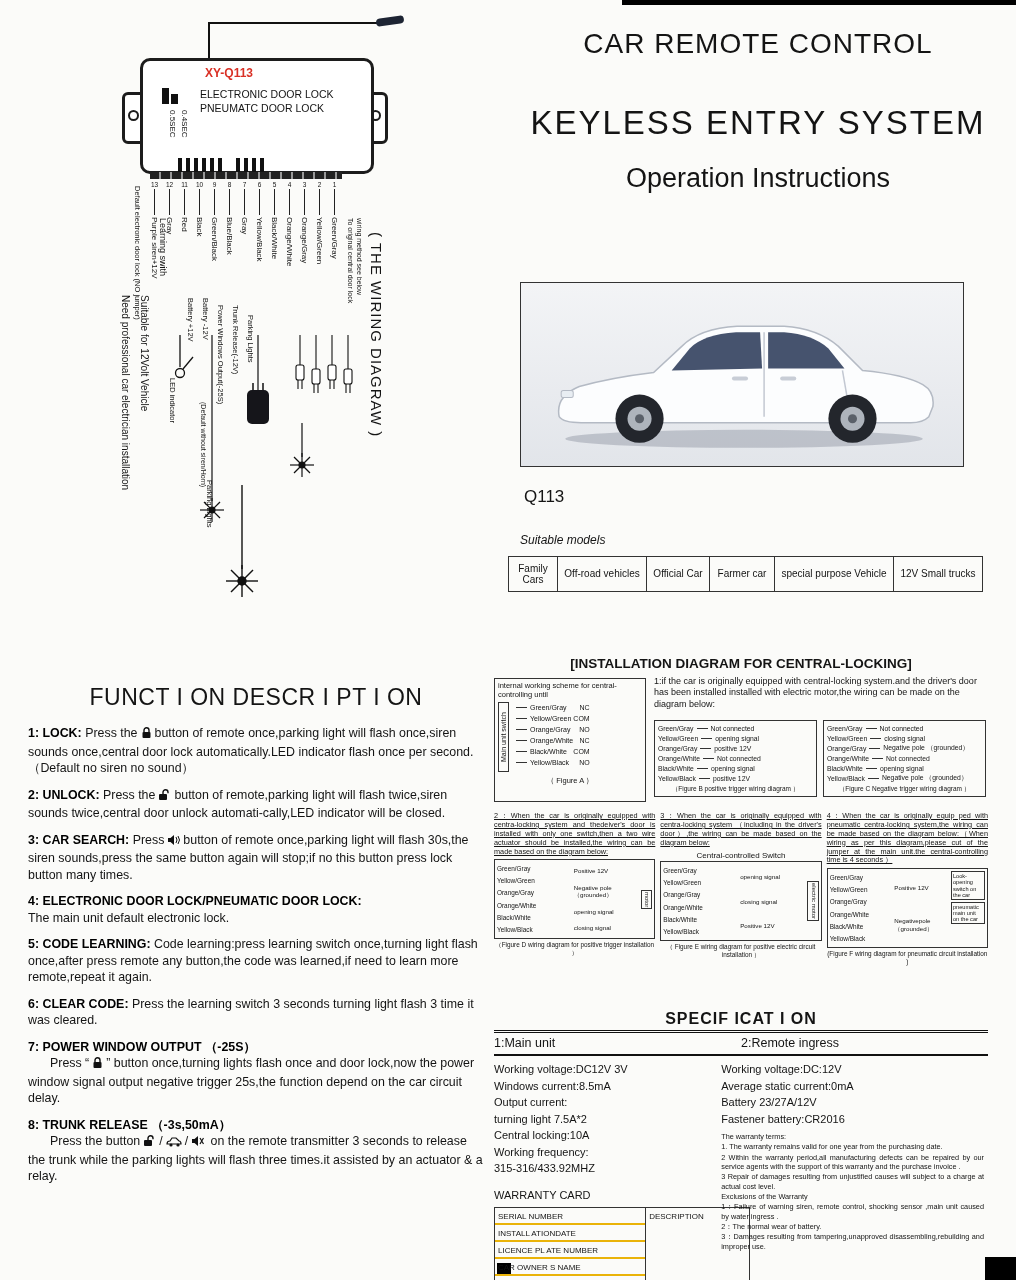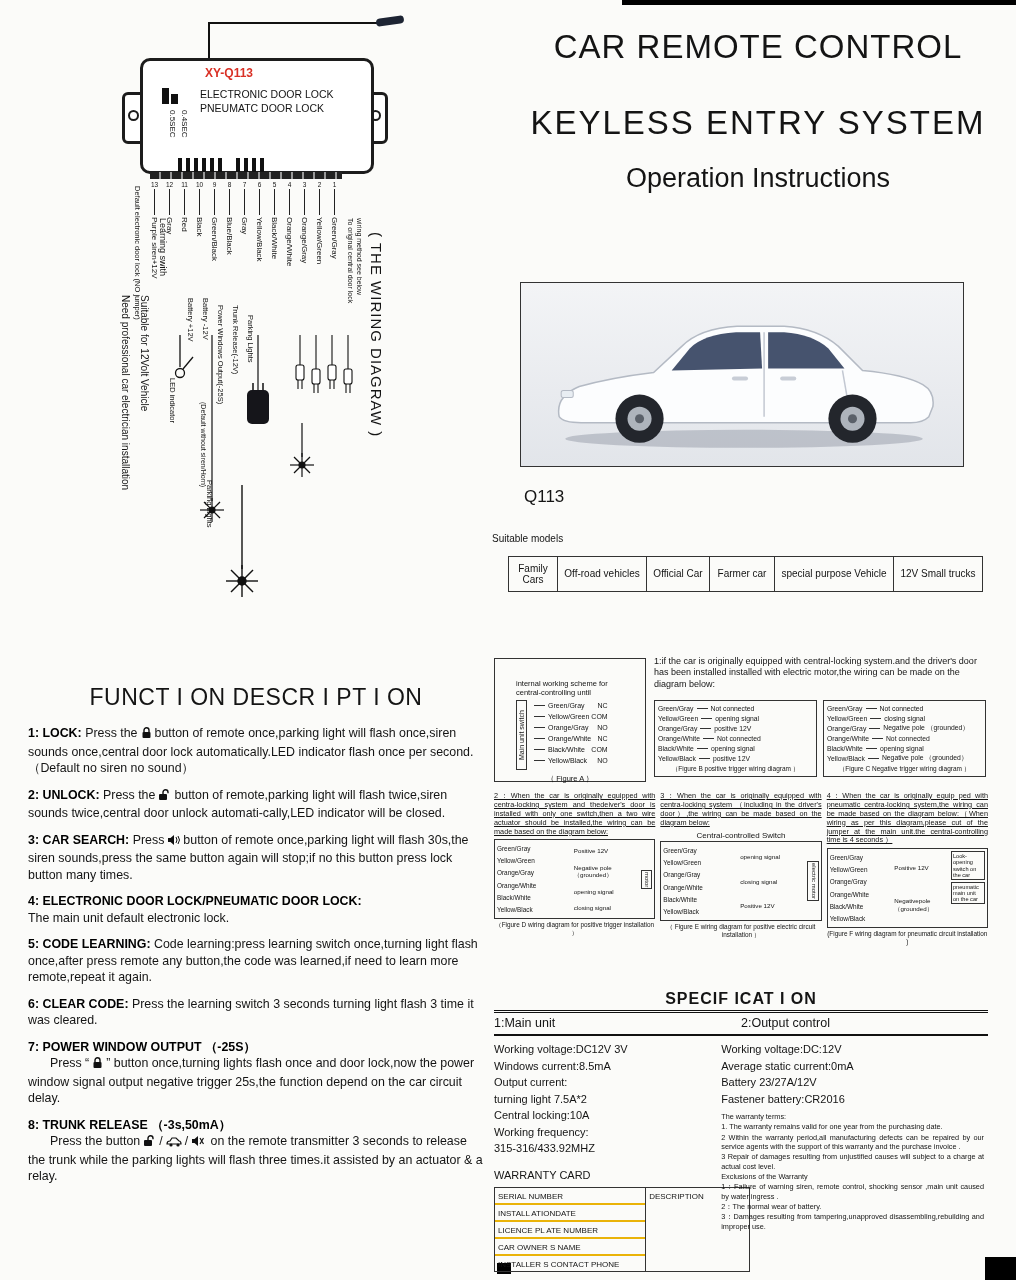--- a/index.html
+++ b/index.html
@@ -49,29 +49,29 @@
   .lab-suit { position:absolute; left:109px; top:287px; font-size:10px; }
   .lab-need { position:absolute; left:90px; top:287px; font-size:10px; }
   .wtitle { position:absolute; left:338px; top:224px; font-size:15px; letter-spacing:1px; }
   .lab-led { position:absolute; left:138px; top:370px; font-size:7.5px; }
   .lab-def { position:absolute; left:170px; top:394px; font-size:7px; }
   .lab-park { position:absolute; left:175px; top:472px; font-size:7.5px; }
   .symbols { position:absolute; left:120px; top:327px; width:230px; height:290px; pointer-events:none; }
 
   
   .t1 { position:absolute; left:500px; top:28px; width:516px; text-align:center;
-        font-size:33px; letter-spacing:1px; }
+        font-size:28px; letter-spacing:1px; }
   .t2 { position:absolute; left:500px; top:104px; width:516px; text-align:center;
         font-size:33px; letter-spacing:2px; }
   .t3 { position:absolute; left:500px; top:163px; width:516px; text-align:center; font-size:27px; }
   .carbox { position:absolute; left:520px; top:282px; width:442px; height:183px;
             border:1.5px solid #333; background:linear-gradient(#f3f4f6,#e2e5ea); }
   .carbox svg { width:100%; height:100%; display:block; }
   .q113 { position:absolute; left:524px; top:487px; font-size:17px; }
-  .suitlab { position:absolute; left:492px; top:533px; font-size:10px; }
+  .suitlab { position:absolute; left:520px; top:533px; font-size:12px;font-style:italic; }
   .mtable { position:absolute; left:508px; top:556px; display:flex; }
   .mcell { border:1px solid #333; margin-left:-1px; height:36px; box-sizing:border-box;
            display:flex; align-items:center; justify-content:center; text-align:center;
            font-size:10px; line-height:1.15; padding:1px 3px; background:#fbfbf9; }
   .mcell:nth-child(1){ width:50px; margin-left:0; }
   .mcell:nth-child(2){ width:90px; }
   .mcell:nth-child(3){ width:64px; }
   .mcell:nth-child(4){ width:66px; }
   .mcell:nth-child(5){ width:120px; }
   .mcell:nth-child(6){ width:90px; }
@@ -82,21 +82,21 @@
   .fitem { font-size:12.4px; line-height:1.33; margin:0 0 10px 0; }
   .fhead { color:#000000; font-weight:bold; }
   .find { margin-left:22px; }
   .ficon { display:inline-block; vertical-align:-2px; margin:0 3px; }
 
   
   .install { position:absolute; left:494px; top:656px; width:494px; }
   .ititle { text-align:center; font-weight:bold; font-size:13.5px; margin-bottom:5px; }
   .irow1 { position:relative; height:130px; }
   .figA { position:absolute; left:0; top:2px; width:152px; height:124px; border:1px solid #333;
-          font-size:7.5px; padding:21px; box-sizing:border-box; }
+          font-size:7.5px; padding:3px; box-sizing:border-box; }
   .figA .cap { line-height:1.15; margin-bottom:3px; }
   .figA .inner { display:flex; }
   .figA .side { border:1px solid #333; font-size:7px; padding:1px; margin-right:4px; height:66px; text-align:center; }
   .figrow { display:flex; align-items:center; font-size:7px; min-height:11px; }
   .dash { display:inline-block; width:11px; border-top:1px solid #333; margin:0 3px; flex:none; }
   .figA .figcap { text-align:center; margin-top:4px; }
   .item1 { position:absolute; left:160px; top:0; width:332px; font-size:9px; line-height:1.25; }
   .figBC { position:absolute; left:160px; top:44px; width:332px; display:flex; gap:6px; }
   .figbox { flex:1; border:1px solid #333; padding:2px 3px; }
   .figbox .figrow { font-size:6.8px; min-height:10px; }
@@ -402,20 +402,21 @@
             <circle cx="12" cy="9" r="1.6" fill="#111"></circle>
           </svg></span><span>/</span><span class="ficon"><svg width="13" height="12" viewBox="0 0 13 12">
             <path d="M1 4h2.5L7 1v10L3.5 8H1z" fill="#111"></path>
             <path d="M9 3l3.5 6M12.5 3L9 9" stroke="#111" stroke-width="1.2"></path>
           </svg></span>
       <span>on the remote transmitter 3 seconds to release the trunk while the parking lights will flash three times.it assisted by an actuator &amp; a relay.</span>
     </p>
   </section>
 
   <section class="install">
+    <div class="ititle">[INSTALLATION DIAGRAM FOR CENTRAL-LOCKING]</div>
 
     <div class="irow1">
       <div class="figA">
         <div class="cap">internal working scheme for central-controlling until</div>
         <div class="inner">
           <div class="side vt-flip">Main unit switch</div>
           <div class="rows">
               <div class="figrow">
               <span class="dash"></span>
               <span>Green/Gray</span>&nbsp;
@@ -593,21 +594,21 @@
             </div>
         </div>
         <div class="figcap2">(Figure F wiring diagram for pneumatic circuit installation )</div>
       </div>
     </div>
 
     <div class="spec">
       <div class="spectitle">SPECIF ICAT I ON</div>
       <div class="specheads">
         <span>1:Main unit</span>
-        <span>2:Output control</span>
+        <span>2:Remote ingress</span>
       </div>
       <div class="speccols">
         <div class="spleft">
           <div>
               <div>Working voltage:DC12V  3V</div>
               <div>Windows current:8.5mA</div>
               <div>Output current:</div>
               <div>turning light 7.5A*2</div>
               <div>Central locking:10A</div>
               <div>Working frequency:</div>

